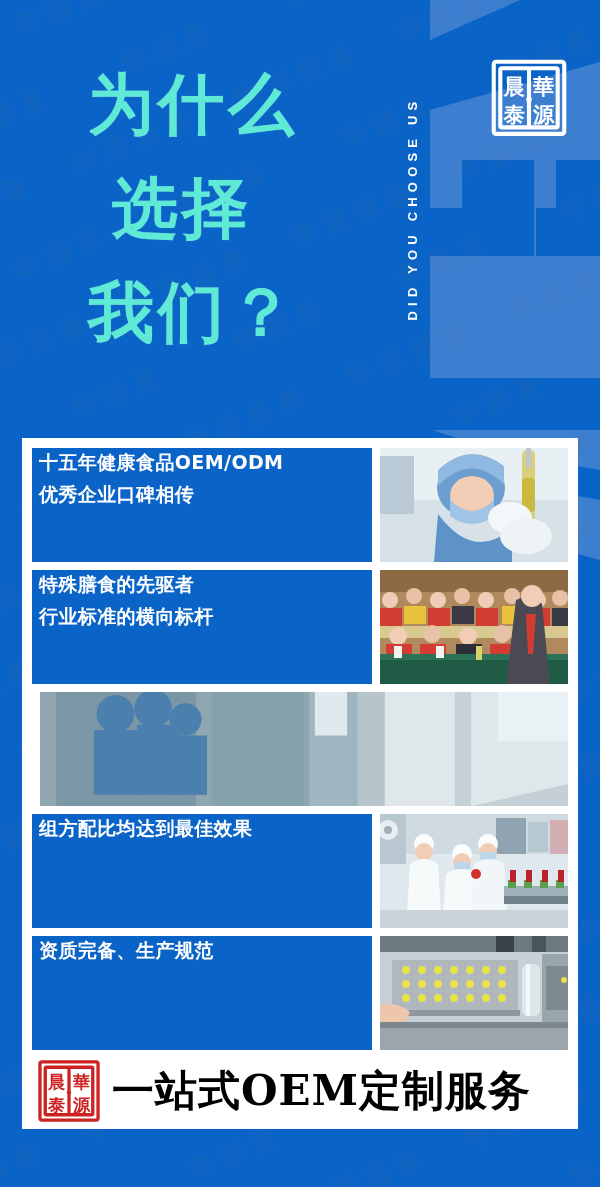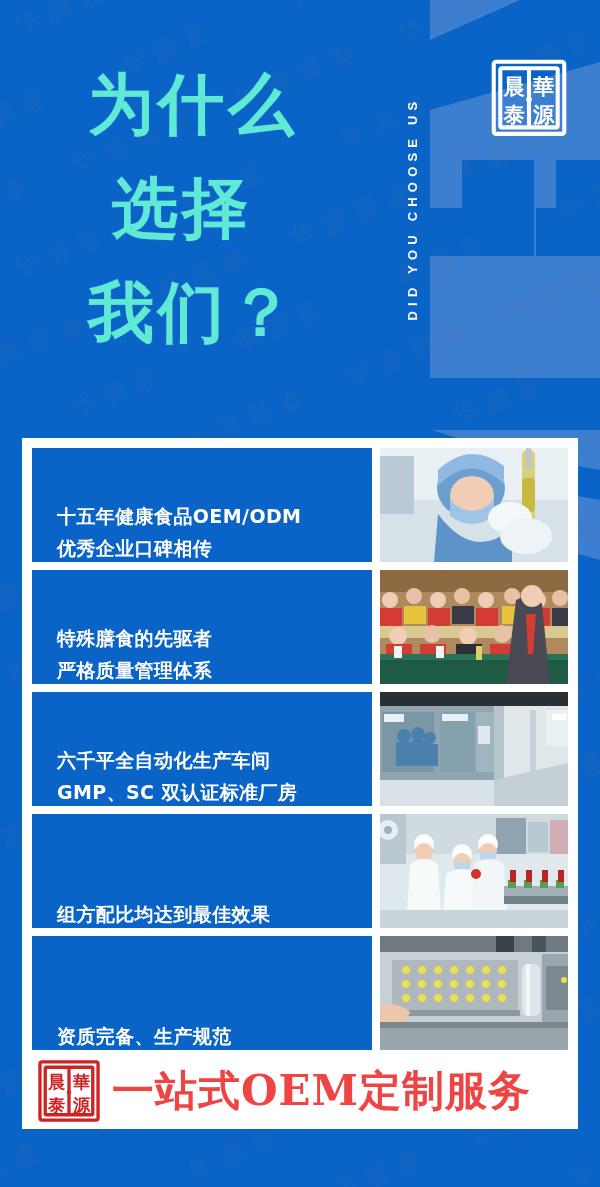--- a/index.html
+++ b/index.html
@@ -89,22 +89,22 @@
     display: flex;
     height: 114px;
     overflow: hidden;
   }
   .card-text {
     width: 340px;
     background: #0a63c6;
     color: #ffffff;
     display: flex;
     flex-direction: column;
-    justify-content: flex-end;
-    padding-left: 25px;
+    justify-content: flex-start;
+    padding-left: 7px;
     gap: 4px;
   }
   .card-line {
     font-family: "DejaVu Sans", "Liberation Sans", sans-serif;
     font-size: 19px;
     font-weight: 700;
     line-height: 28px;
     letter-spacing: .4px;
     white-space: nowrap;
   }
@@ -127,21 +127,21 @@
     display: flex;
     align-items: center;
     padding-left: 14px;
   }
   .seal-red {
     width: 66px; height: 66px; flex: none;
   }
   .seal-red svg { display:block; width:100%; height:100%; }
   .banner-text {
     margin-left: 10px;
-    color: #ef4444;
+    color: #000000;
     font-family: "DejaVu Serif", "Liberation Serif", serif;
     font-weight: 700;
     font-size: 42px;
     line-height: 46px;
     letter-spacing: 1px;
     white-space: nowrap;
   }
 </style>
 </head>
 <body>
@@ -258,21 +258,21 @@
             <rect x="150" y="0" width="5" height="20" fill="#bfc7cc"></rect>
             <ellipse cx="134" cy="70" rx="22" ry="16" fill="#f4f7f9"></ellipse>
             <ellipse cx="150" cy="88" rx="26" ry="18" fill="#eef3f6"></ellipse>
           </svg>
         </div>
       </div>
 
       <div class="card">
         <div class="card-text">
           <div class="card-line">特殊膳食的先驱者</div>
-          <div class="card-line">严格质量管理体系</div>
+          <div class="card-line">行业标准的横向标杆</div>
         </div>
         <div class="card-photo">
           <svg viewBox="0 0 196 114" preserveAspectRatio="xMidYMid slice" xmlns="http://www.w3.org/2000/svg">
             <rect width="196" height="114" fill="#b08a5e"></rect>
             <rect x="0" y="0" width="196" height="22" fill="#8e6a42"></rect>
             <g>
               <circle cx="14" cy="30" r="8" fill="#f0cdb4"></circle>
                 <circle cx="38" cy="26" r="8" fill="#e8c2a6"></circle>
               <circle cx="62" cy="30" r="8" fill="#f0cdb4"></circle>
                 <circle cx="86" cy="26" r="8" fill="#e8c2a6"></circle>
@@ -308,24 +308,20 @@
               <rect x="100" y="76" width="6" height="14" fill="#d9d26a"></rect>
             </g>
             <path d="M140 30 q16 -8 26 4 l8 80 -44 0 z" fill="#4a4a55"></path>
             <circle cx="156" cy="26" r="11" fill="#f0cdb4"></circle>
             <path d="M150 44 l10 0 l-3 40 -5 0 z" fill="#d23c32"></path>
           </svg>
         </div>
       </div>
 
       <div class="card">
-        <div class="card-text">
-          <div class="card-line">六千平全自动化生产车间</div>
-          <div class="card-line">GMP、SC 双认证标准厂房</div>
-        </div>
         <div class="card-photo">
           <svg viewBox="0 0 196 114" preserveAspectRatio="xMidYMid slice" xmlns="http://www.w3.org/2000/svg">
             <rect width="196" height="114" fill="#c9d4d8"></rect>
             <rect x="0" y="0" width="196" height="14" fill="#2a2f33"></rect>
             <rect x="0" y="14" width="120" height="74" fill="#8fa6b0"></rect>
             <rect x="6" y="20" width="52" height="60" fill="#7b97a6"></rect>
             <rect x="64" y="20" width="34" height="60" fill="#86a1ae"></rect>
             <rect x="100" y="20" width="18" height="60" fill="#9fb6c0"></rect>
             <rect x="8" y="22" width="20" height="8" fill="#e8f2f6"></rect>
             <rect x="66" y="22" width="26" height="7" fill="#e8f2f6"></rect>

